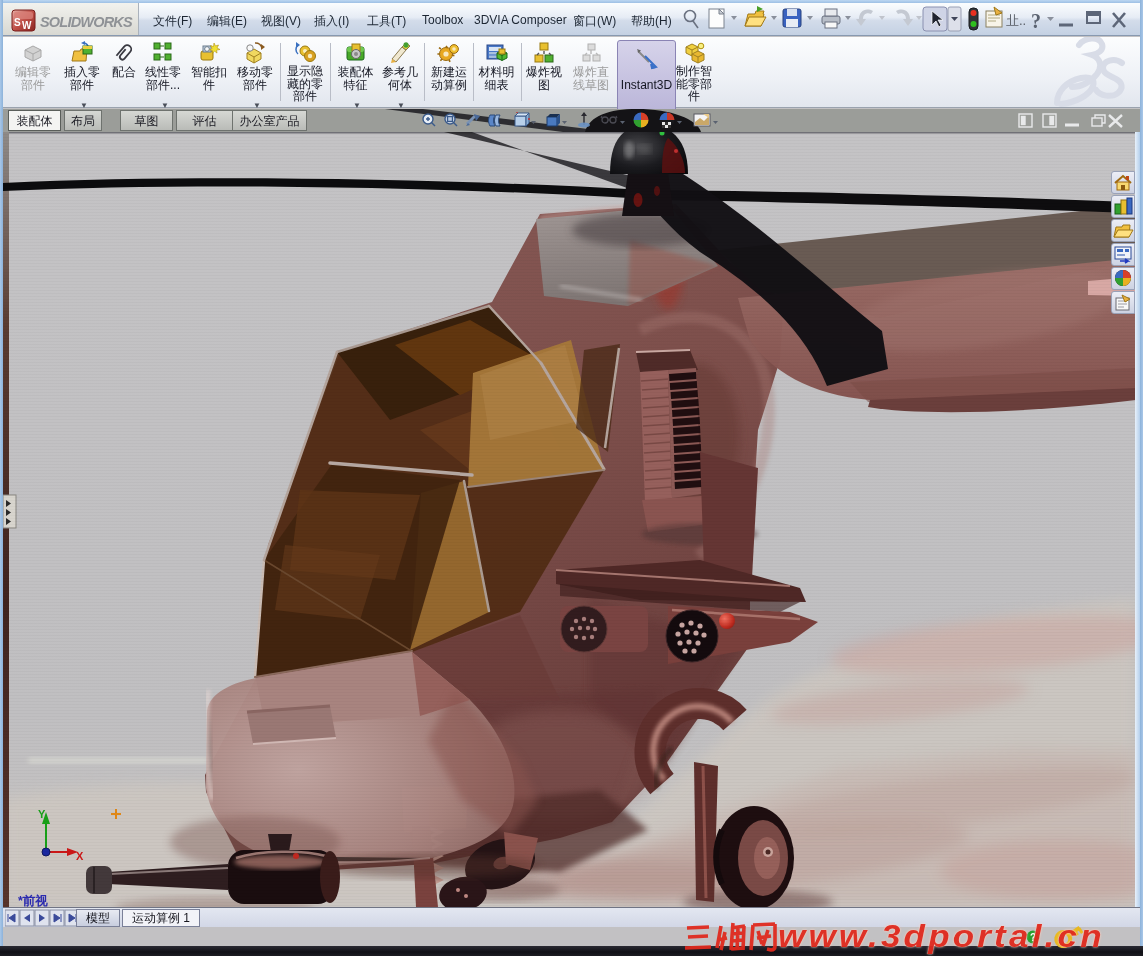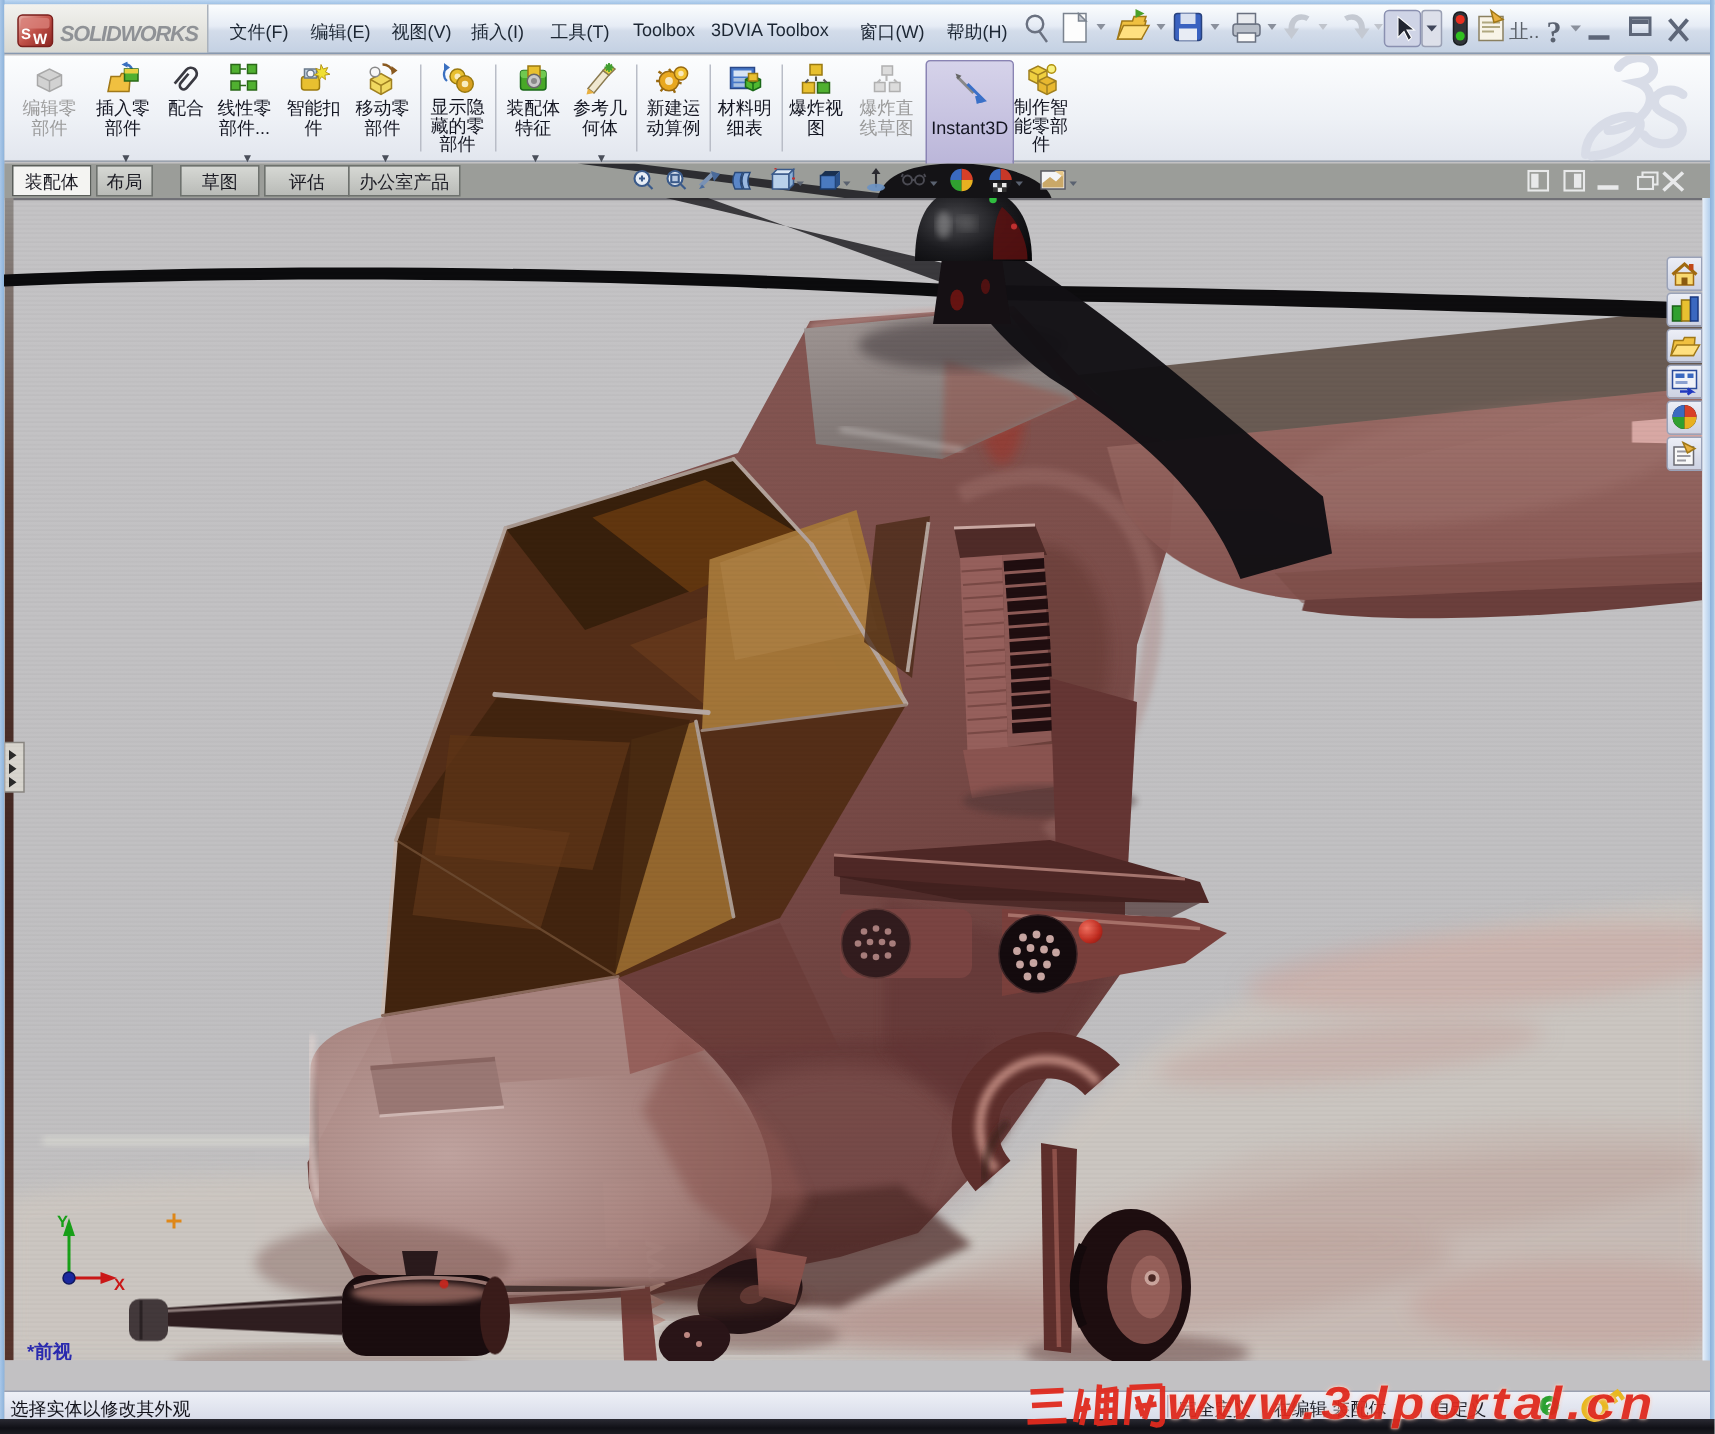--- a/index.html
+++ b/index.html
@@ -61,21 +61,21 @@
         <text x="19" y="26" font-size="10" font-weight="bold" fill="#fff" font-family="Liberation Sans">W</text>
         <text x="37" y="24" font-size="14.5" font-weight="bold" font-style="italic" fill="#8f9296" font-family="Liberation Sans" letter-spacing="-0.8">SOLIDWORKS</text>
       </svg>
     </div>
     <span class="menu" style="left:150px">文件(F)</span>
     <span class="menu" style="left:204px">编辑(E)</span>
     <span class="menu" style="left:258px">视图(V)</span>
     <span class="menu" style="left:311px">插入(I)</span>
     <span class="menu" style="left:364px">工具(T)</span>
     <span class="menu" style="left:419px">Toolbox</span>
-    <span class="menu" style="left:471px">3DVIA Toolbox</span>
+    <span class="menu" style="left:471px">3DVIA Composer</span>
     <span class="menu" style="left:570px">窗口(W)</span>
     <span class="menu" style="left:628px">帮助(H)</span>
     <svg width="450" height="33" style="position:absolute;left:678px;top:0">
       <g stroke="#6a7180" stroke-width="1.6" fill="none">
         <circle cx="9" cy="13" r="5.5"></circle>
           <line x1="12" y1="18" x2="17" y2="25"></line>
       </g>
       <g transform="translate(26,0)">
         <rect x="2" y="6" width="15" height="19" fill="#fdfdfd" stroke="#7a828e"></rect>
         <path d="M12,6 L17,11 L12,11 Z" fill="#c8ccd4" stroke="#7a828e"></path>
@@ -685,28 +685,37 @@
         <path d="M3,10 A8,8 0 0 0 11,18 L11,10 Z" fill="#30a030"></path>
         <path d="M3,10 A8,8 0 0 1 11,2 L11,10 Z" fill="#3a6ac0"></path>
         <path d="M11,10 L19,10 A8,8 0 0 1 11,18 Z" fill="#e8b020"></path>
       </svg></div>
   <div class="tpbtn" style="top:291px"><svg width="22" height="21" viewBox="0 0 22 21">
         <rect x="4" y="6" width="13" height="12" fill="#f8f8f8" stroke="#6a6a72"></rect>
         <path d="M6,9 h9 M6,12 h9 M6,15 h6" stroke="#9a9aa2" stroke-width="1.2"></path>
         <path d="M10,3 l8,4 l-5,3 z" fill="#e8b040" stroke="#a07818"></path>
       </svg></div>
   <div id="tstrip"></div>
-  <div id="statusbar">
-    <span style="position:absolute;left:4px;top:3px">选择实体以修改其外观</span>
-    <span style="position:absolute;left:783px;top:3px">完全定义</span>
-    <span style="position:absolute;left:846px;top:3px">在编辑 装配体</span>
-    <span style="position:absolute;left:952px;top:3px">自定义</span>
-    <div class="ssep" style="left:775px"></div>
-    <div class="ssep" style="left:838px"></div>
-    <div class="ssep" style="left:944px"></div>
+  <div id="vcrbar">
+    <svg width="78" height="20" style="position:absolute;left:2px;top:0">
+      <g>
+        <rect x="0" y="2" width="14" height="16" fill="#dfe3ee" stroke="#8a90a4"></rect>
+        <rect x="15" y="2" width="14" height="16" fill="#dfe3ee" stroke="#8a90a4"></rect>
+        <rect x="30" y="2" width="14" height="16" fill="#dfe3ee" stroke="#8a90a4"></rect>
+        <rect x="45" y="2" width="14" height="16" fill="#dfe3ee" stroke="#8a90a4"></rect>
+        <rect x="60" y="2" width="14" height="16" fill="#dfe3ee" stroke="#8a90a4"></rect>
+        <path d="M4,10 l6,-4 v8 z M3,6 v8" stroke="#3a4a9a" fill="#3a4a9a" stroke-width="1"></path>
+        <path d="M19,10 l6,-4 v8 z" fill="#3a4a9a"></path>
+        <path d="M40,10 l-6,-4 v8 z" fill="#3a4a9a"></path>
+        <path d="M55,10 l-6,-4 v8 z M56,6 v8" stroke="#3a4a9a" fill="#3a4a9a" stroke-width="1"></path>
+        <path d="M70,10 l-6,-4 v8 z M71,6 v8" stroke="#3a4a9a" fill="#3a4a9a" stroke-width="1"></path>
+      </g>
+    </svg>
+    <div class="mtab" style="left:73px;width:44px;background:linear-gradient(#e8eaf2,#c8cedf)">模型</div>
+    <div class="mtab" style="left:119px;width:78px;background:#f2f3f8">运动算例 1</div>
   </div>
   <svg width="20" height="16" style="position:absolute;left:1026px;top:929px">
       <circle cx="7" cy="8" r="6.5" fill="#28a030"></circle>
       <text x="4" y="12" font-size="10" font-weight="bold" fill="#fff" font-family="Liberation Sans">?</text>
     </svg>
   <svg width="34" height="30" style="position:absolute;left:1052px;top:920px">
       <g transform="rotate(-35 17 15)">
         <circle cx="10" cy="15" r="7" fill="none" stroke="#e8b820" stroke-width="4"></circle>
         <line x1="16" y1="15" x2="30" y2="15" stroke="#e8b820" stroke-width="4"></line>
         <line x1="24" y1="15" x2="24" y2="20" stroke="#e8b820" stroke-width="3"></line>

